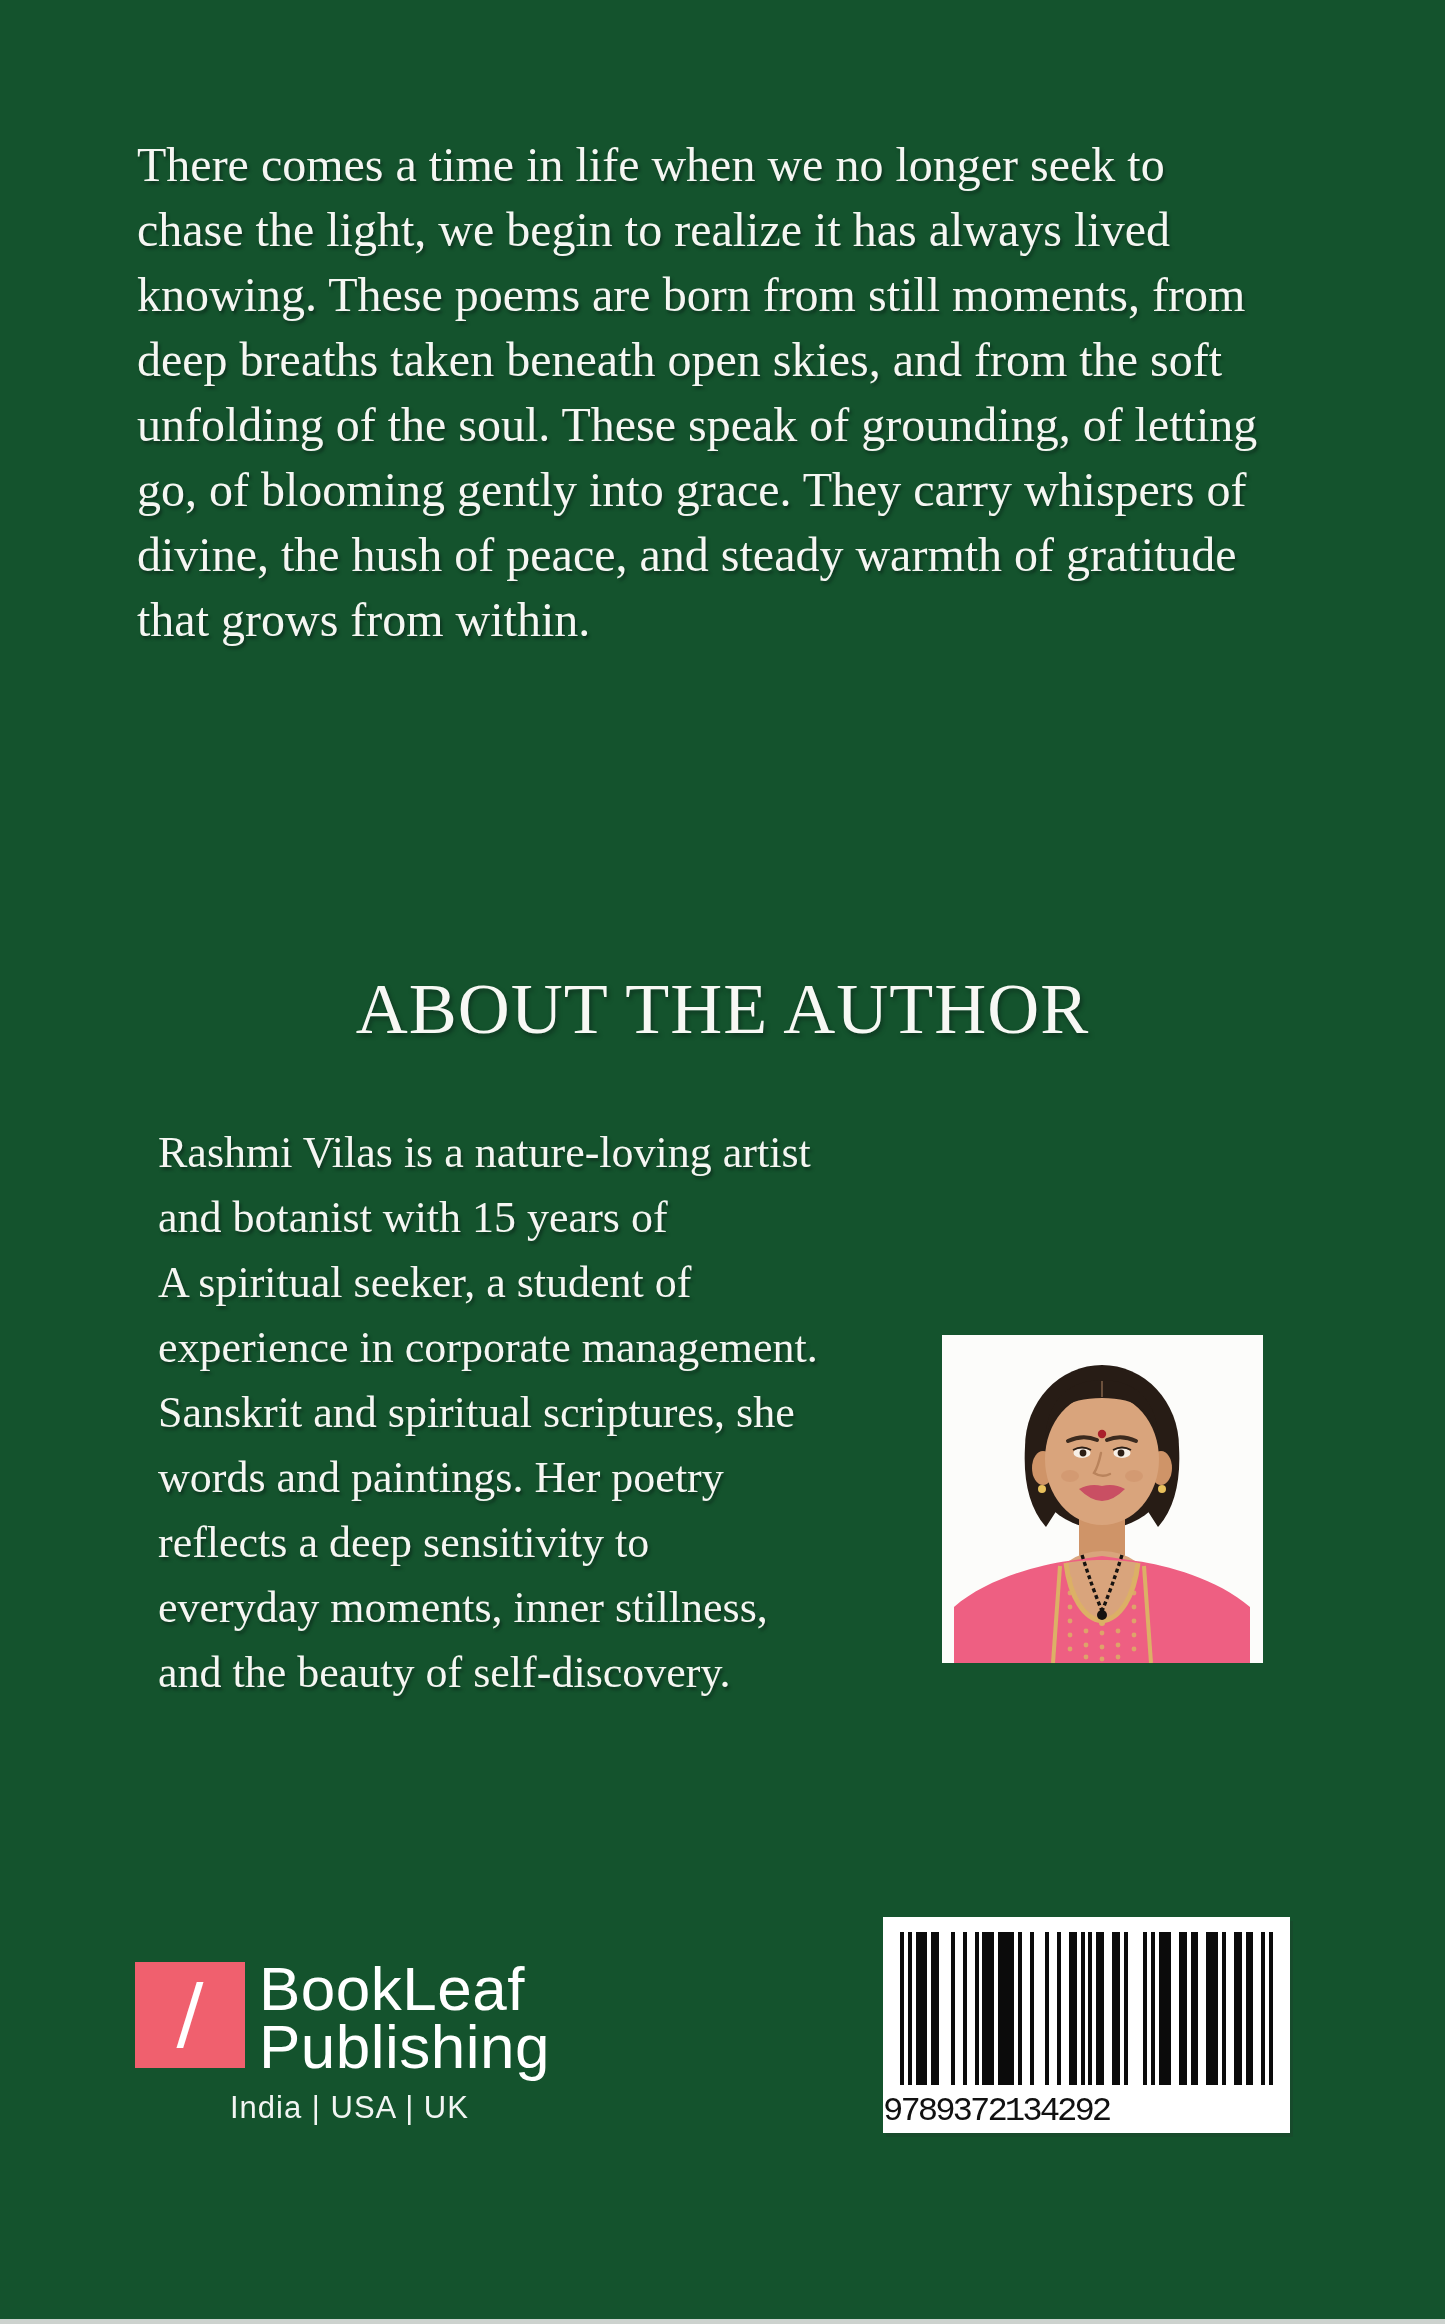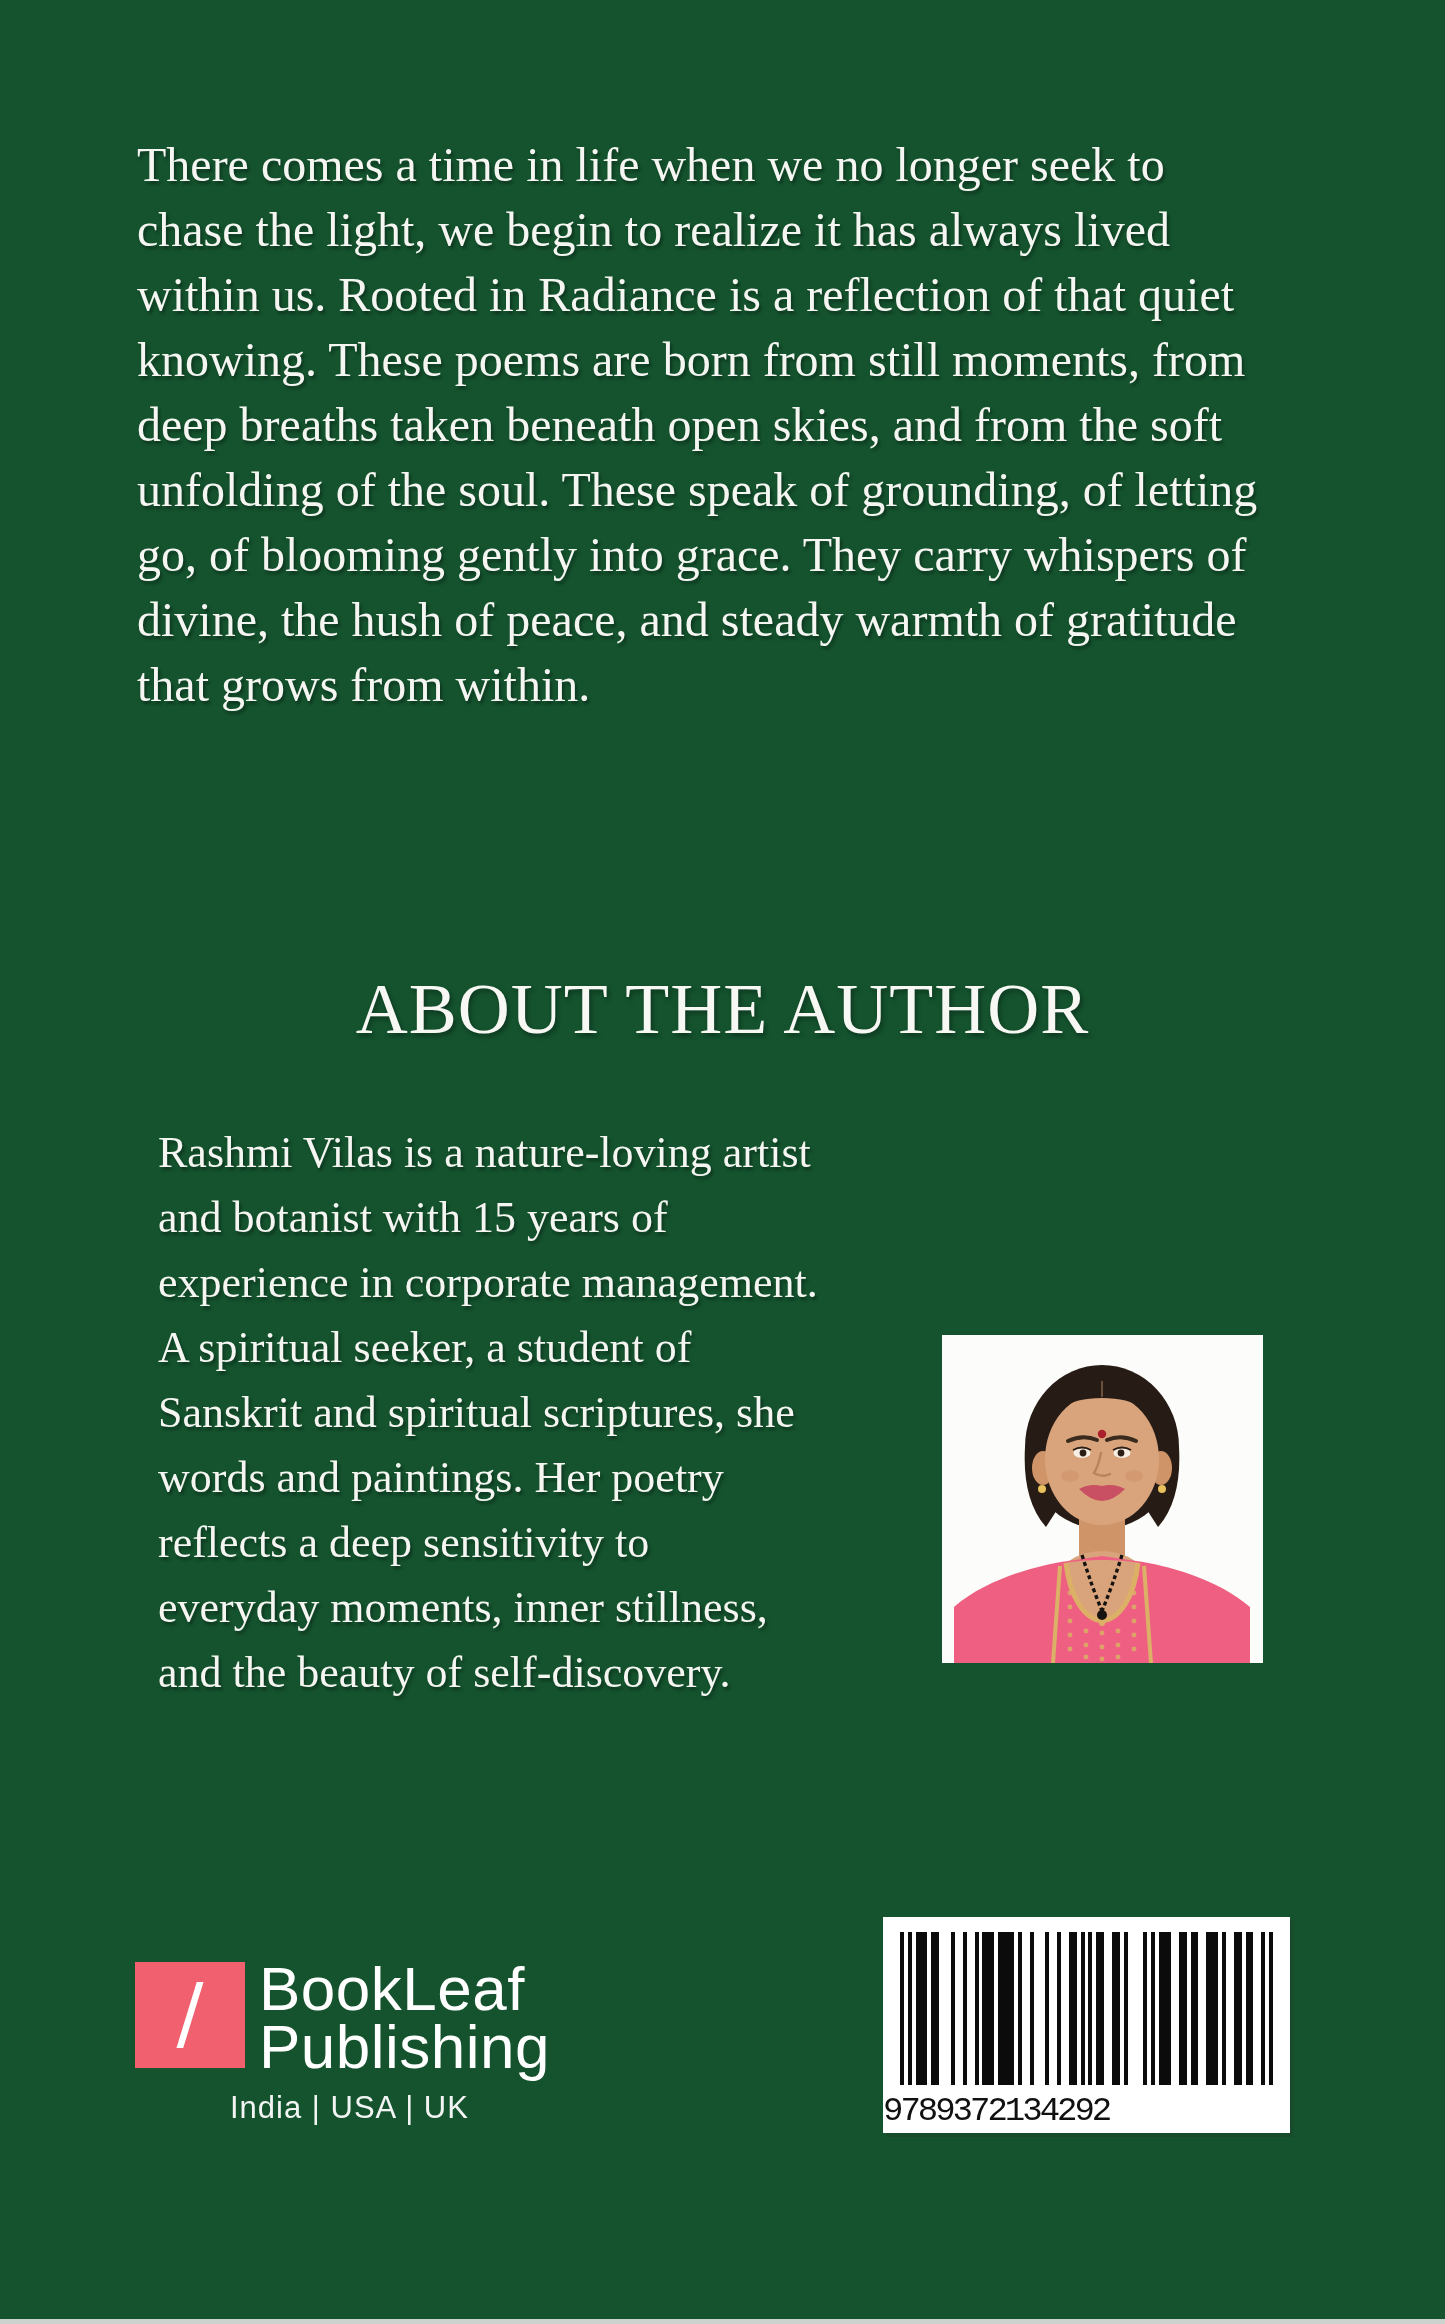--- a/index.html
+++ b/index.html
@@ -81,36 +81,35 @@
   }
 </style>
 </head>
 <body>
 
 <div id="cover">
 
   <div id="description">
     <div class="desc-line">There comes a time in life when we no longer seek to</div>
     <div class="desc-line">chase the light, we begin to realize it has always lived</div>
-    <div class="desc-line">within us. Rooted in Radiance is a reflection of that quiet</div>
     <div class="desc-line">knowing. These poems are born from still moments, from</div>
     <div class="desc-line">deep breaths taken beneath open skies, and from the soft</div>
     <div class="desc-line">unfolding of the soul. These speak of grounding, of letting</div>
     <div class="desc-line">go, of blooming gently into grace. They carry whispers of</div>
     <div class="desc-line">divine, the hush of peace, and steady warmth of gratitude</div>
     <div class="desc-line">that grows from within.</div>
   </div>
 
   <div id="about-heading">ABOUT THE AUTHOR</div>
 
   <div id="bio">
     <div class="bio-line">Rashmi Vilas is a nature-loving artist</div>
     <div class="bio-line">and botanist with 15 years of</div>
+    <div class="bio-line">A spiritual seeker, a student of</div>
     <div class="bio-line">experience in corporate management.</div>
-    <div class="bio-line">A spiritual seeker, a student of</div>
     <div class="bio-line">Sanskrit and spiritual scriptures, she</div>
     <div class="bio-line">words and paintings. Her poetry</div>
     <div class="bio-line">reflects a deep sensitivity to</div>
     <div class="bio-line">everyday moments, inner stillness,</div>
     <div class="bio-line">and the beauty of self-discovery.</div>
   </div>
 
   <div id="author-photo">
     <svg viewBox="0 0 321 328">
       <rect x="0" y="0" width="321" height="328" fill="#fcfcfa"></rect>

